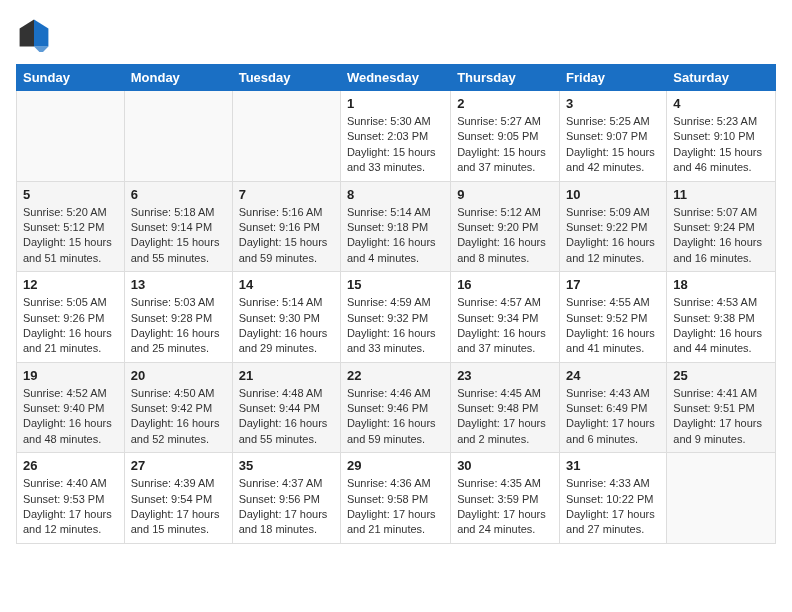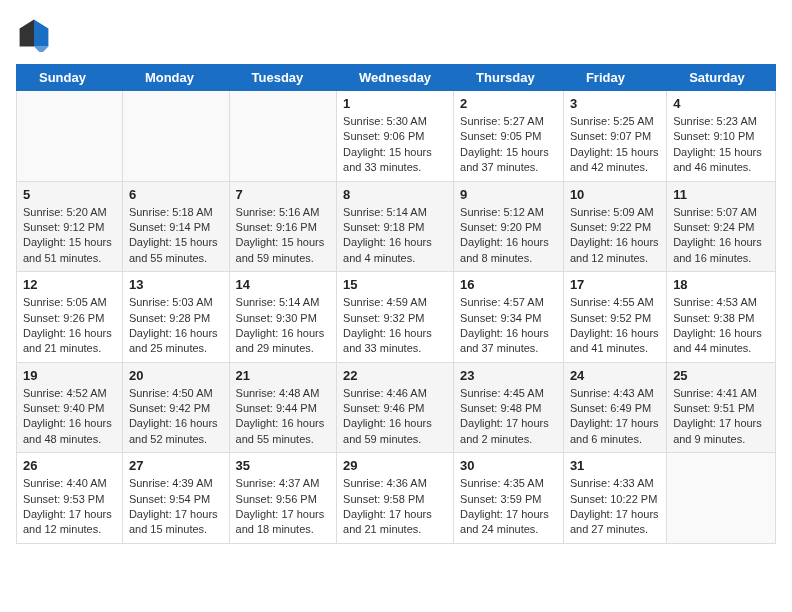--- a/index.html
+++ b/index.html
@@ -53,21 +53,21 @@
       color: #555;
     }
     .calendar {
       width: 100%;
       border-collapse: collapse;
     }
     .calendar th {
       background-color: #1a6fc4;
       color: #fff;
       text-align: left;
-      padding: 5px 22px;
+      padding: 5px 6px;
       font-size: 13px;
       font-weight: bold;
       border: 1px solid #1a6fc4;
     }
     .calendar td {
       vertical-align: top;
       padding: 5px 6px;
       border: 1px solid #ddd;
       font-size: 11px;
       width: 113px;
@@ -125,21 +125,21 @@
       </tr>
   </thead>
   <tbody id="calendar-body">
   <tr>
         <td class="empty-cell"></td>
         <td class="empty-cell"></td>
         <td class="empty-cell"></td>
         <td>
           <div class="day-number">1</div>
           <div class="day-info">Sunrise: 5:30 AM</div>
-          <div class="day-info">Sunset: 9:06 PM</div>
+          <div class="day-info">Sunset: 2:03 PM</div>
           <div class="day-info">Daylight: 15 hours</div>
           <div class="day-info">and 33 minutes.</div>
         </td>
         <td>
           <div class="day-number">2</div>
           <div class="day-info">Sunrise: 5:27 AM</div>
           <div class="day-info">Sunset: 9:05 PM</div>
           <div class="day-info">Daylight: 15 hours</div>
           <div class="day-info">and 37 minutes.</div>
         </td>
@@ -155,21 +155,21 @@
           <div class="day-info">Sunrise: 5:23 AM</div>
           <div class="day-info">Sunset: 9:10 PM</div>
           <div class="day-info">Daylight: 15 hours</div>
           <div class="day-info">and 46 minutes.</div>
         </td>
       </tr>
       <tr>
         <td>
           <div class="day-number">5</div>
           <div class="day-info">Sunrise: 5:20 AM</div>
-          <div class="day-info">Sunset: 9:12 PM</div>
+          <div class="day-info">Sunset: 5:12 PM</div>
           <div class="day-info">Daylight: 15 hours</div>
           <div class="day-info">and 51 minutes.</div>
         </td>
         <td>
           <div class="day-number">6</div>
           <div class="day-info">Sunrise: 5:18 AM</div>
           <div class="day-info">Sunset: 9:14 PM</div>
           <div class="day-info">Daylight: 15 hours</div>
           <div class="day-info">and 55 minutes.</div>
         </td>

